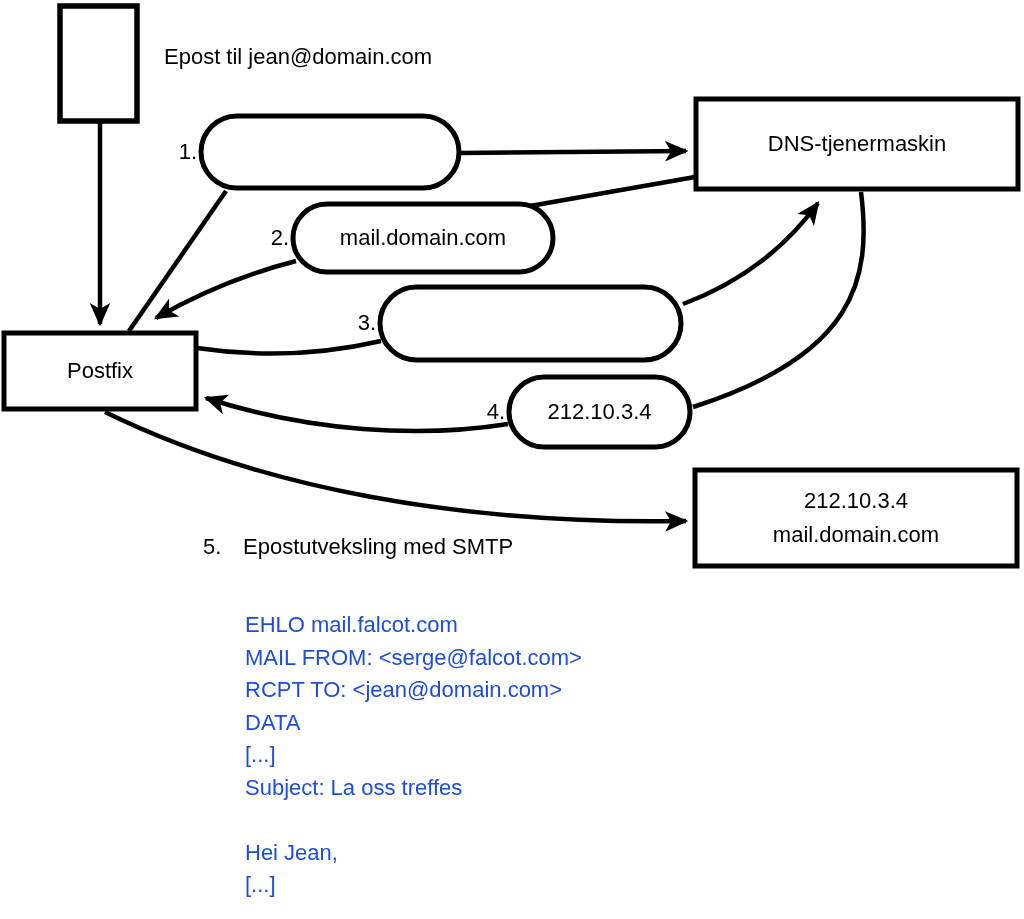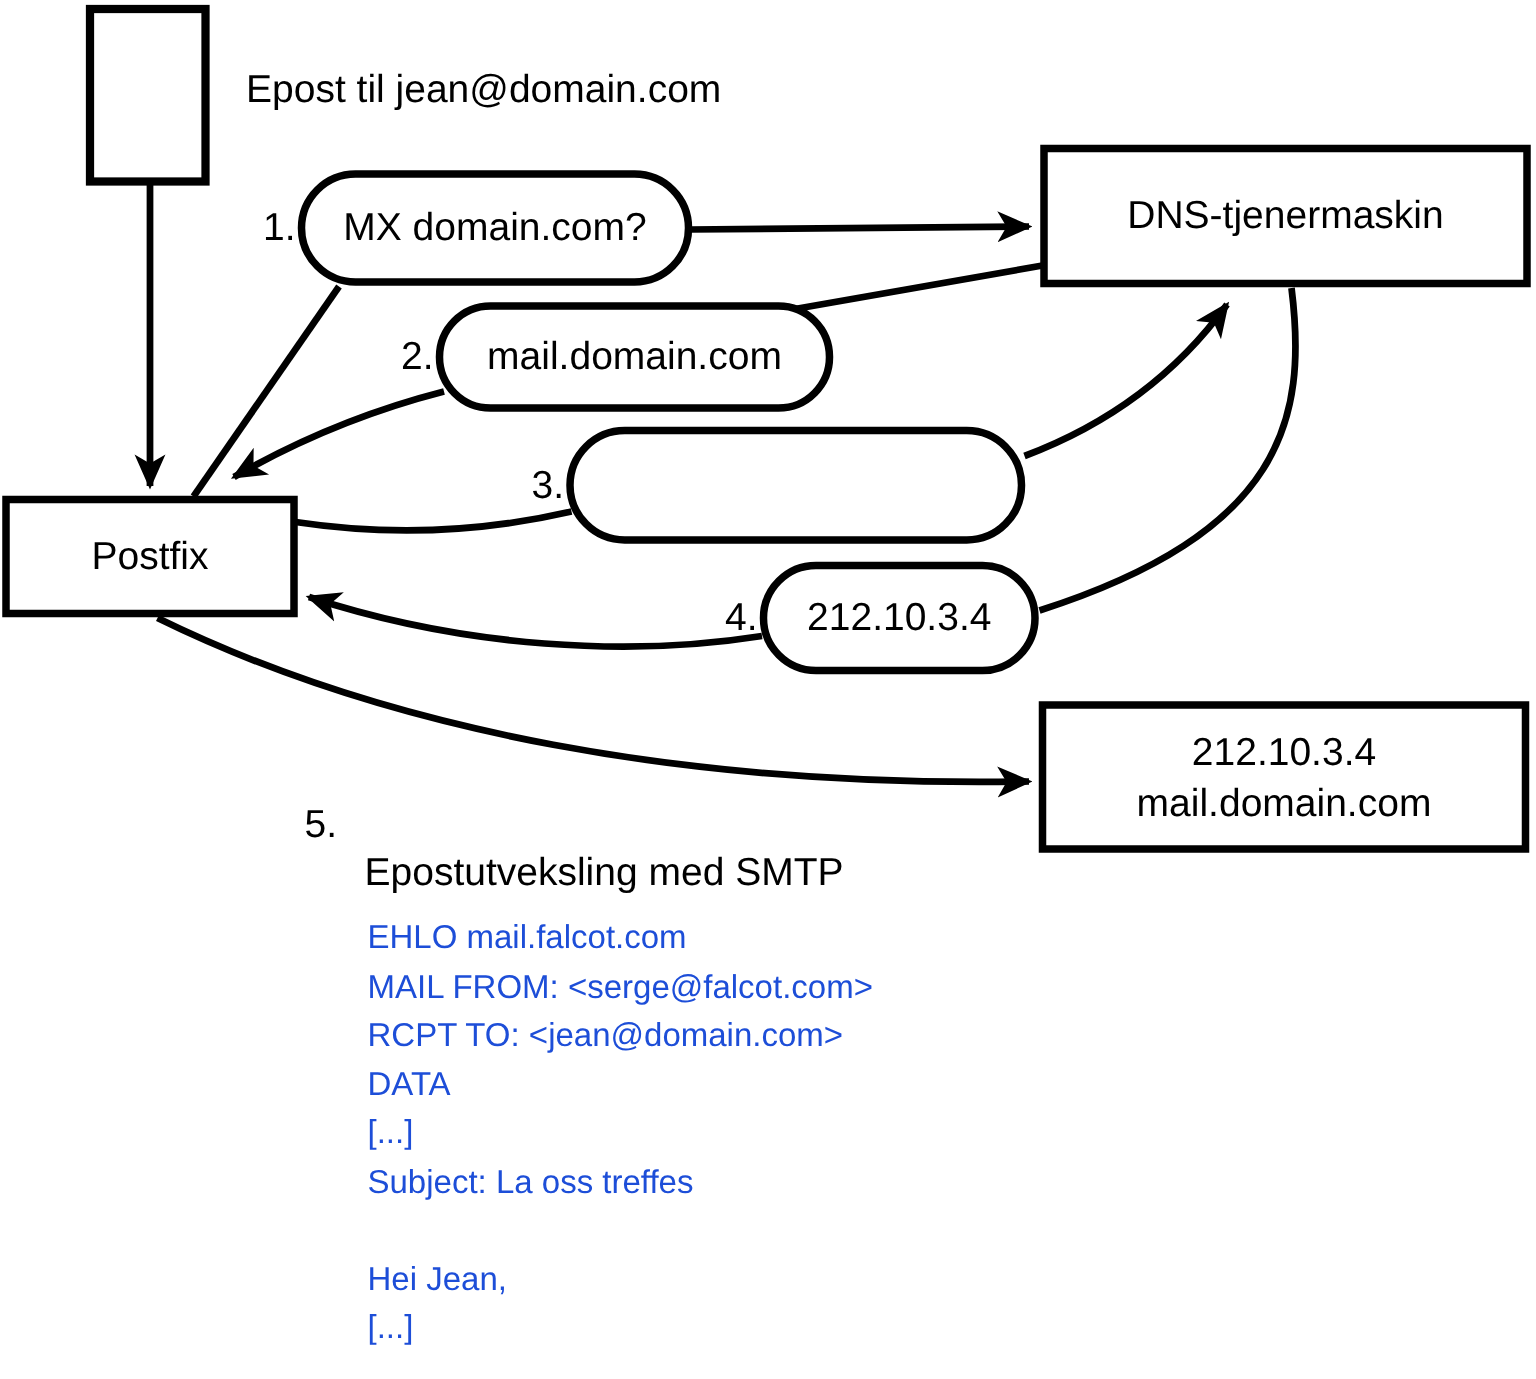--- a/index.html
+++ b/index.html
@@ -16,21 +16,21 @@
     color: #000000;
     overflow: hidden;
   }
   .stage svg {
     position: absolute;
     left: 0;
     top: 0;
   }
   .lbl {
     position: absolute;
-    font-size: 26px;
+    font-size: 22px;
     line-height: 1.2;
     color: #000000;
     white-space: nowrap;
   }
   .center-box {
     display: flex;
     align-items: center;
     justify-content: center;
     text-align: center;
   }
@@ -90,41 +90,40 @@
       <rect x="201" y="116" width="258" height="72" rx="36" ry="36" stroke-width="5"></rect>
       <rect x="293" y="204" width="260" height="68" rx="34" ry="34" stroke-width="5"></rect>
       <rect x="380" y="287" width="301" height="73" rx="36.5" ry="36.5" stroke-width="5"></rect>
       <rect x="509" y="377" width="181" height="70" rx="35" ry="35" stroke-width="5"></rect>
     </g>
   </svg>
 
   <div class="lbl" style="left:164px; top:44px;">Epost til jean@domain.com</div>
 
   <div class="lbl num" style="left:157px; top:116px; width:40px; height:72px;">1.</div>
-  <div class="lbl center-box" style="left:201px; top:116px; width:258px; height:72px;">MX domain.com?</div>
 
   <div class="lbl num" style="left:249px; top:204px; width:40px; height:68px;">2.</div>
   <div class="lbl center-box" style="left:293px; top:204px; width:260px; height:68px;">mail.domain.com</div>
 
   <div class="lbl num" style="left:336px; top:287px; width:40px; height:73px;">3.</div>
 
   <div class="lbl num" style="left:465px; top:377px; width:40px; height:70px;">4.</div>
   <div class="lbl center-box" style="left:509px; top:377px; width:181px; height:70px;">212.10.3.4</div>
 
   <div class="lbl center-box" style="left:696px; top:99px; width:322px; height:90px;">DNS-tjenermaskin</div>
 
   <div class="lbl center-box" style="left:4px; top:333px; width:192px; height:76px;">Postfix</div>
 
   <div class="lbl two-line" style="left:695px; top:470px; width:322px; height:96px; position:absolute;">
     <span>212.10.3.4</span>
     <span>mail.domain.com</span>
   </div>
 
   <div class="lbl" style="left:203px; top:534px;">5.</div>
-  <div class="lbl" style="left:243px; top:534px;margin-top:32px;">Epostutveksling med SMTP</div>
+  <div class="lbl" style="left:243px; top:534px;">Epostutveksling med SMTP</div>
 
   <div class="smtp">EHLO mail.falcot.com
 MAIL FROM: &lt;serge@falcot.com&gt;
 RCPT TO: &lt;jean@domain.com&gt;
 DATA
 [...]
 Subject: La oss treffes
 
 Hei Jean,
 [...]

